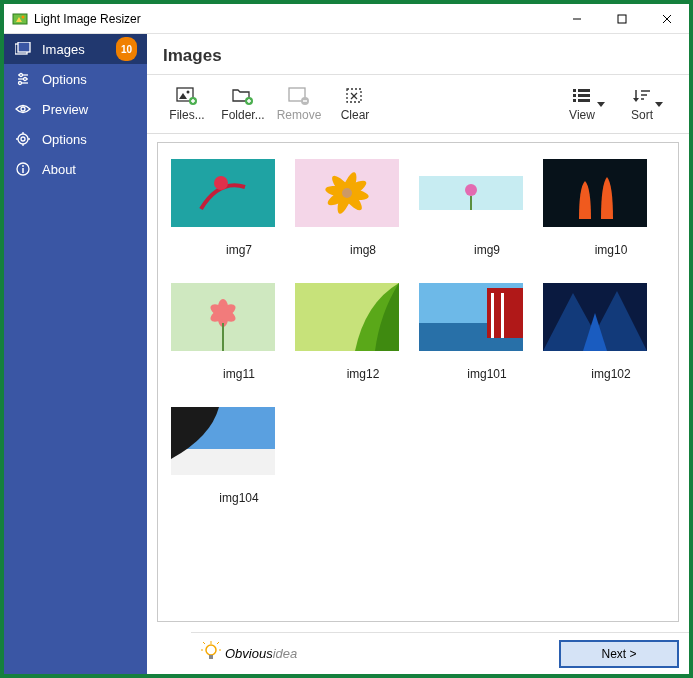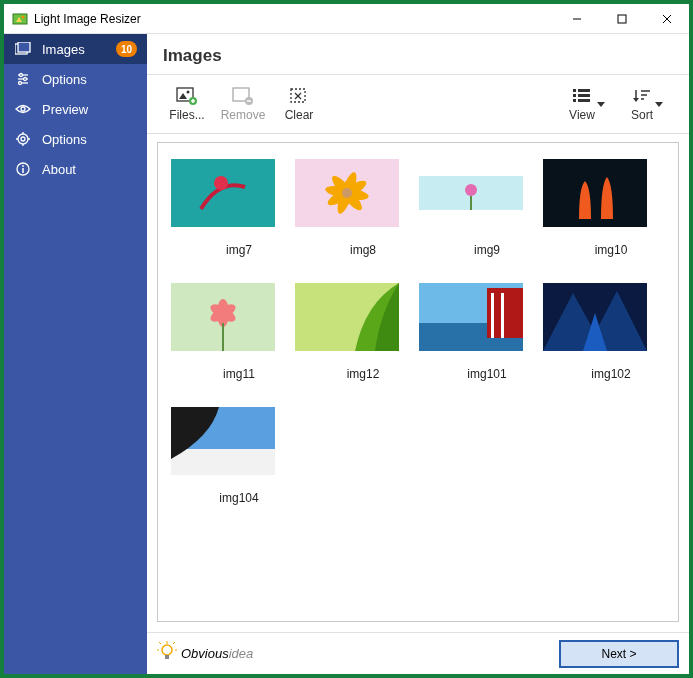--- a/index.html
+++ b/index.html
@@ -8,21 +8,21 @@
 .titlebar { height: 30px; display: flex; align-items: center; padding: 0 0 0 8px; background: #fff; border-bottom: 1px solid #e2e2e2; }
 .titlebar .title { flex: 1; font-size: 12px; color: #000; }
 .titlebar .win-controls { display: flex; }
 .titlebar .win-btn { width: 45px; height: 29px; display: flex; align-items: center; justify-content: center; color: #000; }
 .app-icon { width: 16px; height: 16px; margin-right: 6px; }
 .body-area { flex: 1; display: flex; min-height: 0; }
 .sidebar { width: 143px; background: #3a56a4; display: flex; flex-direction: column; color: #fff; }
 .sidebar-item { display: flex; align-items: center; height: 30px; padding: 0 10px; cursor: pointer; font-size: 13px; }
 .sidebar-item.active { background: #21386f; }
 .sidebar-item .sb-icon { width: 18px; display: flex; justify-content: center; margin-right: 10px; }
-.sidebar-item .badge { margin-left: auto; background: #f08000; border-radius: 9px; min-width: 20px; height: 16px; font-size: 10px; font-weight: bold; display: flex; align-items: center; justify-content: center; color: #fff; padding: 0 5px; }
+.sidebar-item .badge { margin-left: auto; background: #f08000; border-radius: 9px; min-width: 20px; height: 24px; font-size: 10px; font-weight: bold; display: flex; align-items: center; justify-content: center; color: #fff; padding: 0 5px; }
 .sidebar-spacer { flex: 1; }
 .sidebar-logo-area { padding: 10px 0 18px 0; display: flex; flex-direction: column; align-items: center; color: #fff; }
 .sidebar-logo { width: 60px; height: 60px; margin-bottom: 14px; }
 .brand-text { text-align: center; letter-spacing: 3px; line-height: 1.3; font-size: 12px; font-weight: 300; }
 .brand-text .light { font-size: 17px; font-weight: 400; letter-spacing: 5px; }
 .content { flex: 1; display: flex; flex-direction: column; min-width: 0; }
 .content-header { padding: 12px 16px 8px 16px; font-size: 17px; font-weight: bold; color: #333; border-bottom: 1px solid #e0e0e0; }
 .toolbar { display: flex; align-items: flex-start; padding: 6px 12px; border-bottom: 1px solid #ddd; }
 .tool-btn { display: flex; flex-direction: column; align-items: center; width: 56px; padding: 4px 2px; cursor: pointer; font-size: 12px; color: #333; border: 1px solid transparent; }
 .tool-btn.disabled { color: #999; cursor: default; }
@@ -30,21 +30,21 @@
 .tool-btn.with-drop { width: 60px; flex-direction: row; align-items: center; justify-content: center; gap: 2px; }
 .tool-btn.with-drop .inner-col { display: flex; flex-direction: column; align-items: center; }
 .tool-btn .drop-caret svg { vertical-align: middle; }
 .toolbar-spacer { flex: 1; }
 .gallery-wrap { flex: 1; padding: 8px 10px 10px 10px; overflow: auto; }
 .gallery-border { border: 1px solid #c9c9c9; padding: 16px 8px 8px 8px; min-height: 100%; }
 .grid { display: flex; flex-wrap: wrap; gap: 10px 10px; }
 .thumb-cell { width: 114px; display: flex; flex-direction: column; align-items: center; }
 .thumb-img { width: 104px; height: 68px; display: flex; align-items: center; justify-content: center; background: #ddd; overflow: hidden; }
 .thumb-label { margin-top: 16px; font-size: 12px; color: #222; text-align: center; margin-bottom: 16px; margin-left: 32px; }
-.footer { height: 42px; border-top: 1px solid #e0e0e0; display: flex; align-items: center; padding: 0 10px; }
+.footer { height: 42px; border-top: 1px solid #e0e0e0; display: flex; align-items: center; padding: 0 10px; margin-left: 44px; }
 .next-btn { margin-left: auto; width: 120px; height: 28px; border: 2px solid #2a5fb0; background: #d5e3f6; font-weight: normal; font-size: 12px; cursor: pointer; }
 .footer-logo { display: flex; align-items: center; gap: 4px; font-style: italic; color: #888; font-size: 13px; }
 .footer-logo .obv-bold { color: #000; font-style: italic; }
 
 .thumb-svg { width: 104px; height: 68px; }
 </style>
 </head>
 <body>
 
 <div class="window">
@@ -152,20 +152,31 @@
               <svg width="22" height="18" viewBox="0 0 22 18">
                 <rect x="1" y="1" width="16" height="13" fill="none" stroke="#333" stroke-width="1.3"></rect>
                 <polygon points="3,12 7,6 11,12" fill="#333"></polygon>
                 <circle cx="12" cy="5" r="1.5" fill="#333"></circle>
                 <circle cx="17" cy="14" r="4" fill="#4caf50"></circle>
                 <line x1="17" y1="12" x2="17" y2="16" stroke="#fff" stroke-width="1.5"></line>
                 <line x1="15" y1="14" x2="19" y2="14" stroke="#fff" stroke-width="1.5"></line>
               </svg>
             </span>
           <span>Files...</span>
+        </div>
+        <div class="tool-btn">
+          <span class="tl-icon">
+              <svg width="22" height="18" viewBox="0 0 22 18">
+                <path d="M1 4 L1 14 L17 14 L17 5 L8 5 L6 3 L1 3 Z" fill="none" stroke="#333" stroke-width="1.3"></path>
+                <circle cx="17" cy="14" r="4" fill="#4caf50"></circle>
+                <line x1="17" y1="12" x2="17" y2="16" stroke="#fff" stroke-width="1.5"></line>
+                <line x1="15" y1="14" x2="19" y2="14" stroke="#fff" stroke-width="1.5"></line>
+              </svg>
+            </span>
+          <span>Folder...</span>
         </div>
         <div class="tool-btn disabled">
           <span class="tl-icon">
               <svg width="22" height="18" viewBox="0 0 22 18">
                 <rect x="1" y="1" width="16" height="13" fill="none" stroke="#aaa" stroke-width="1.3"></rect>
                 <circle cx="17" cy="14" r="4" fill="#bbb"></circle>
                 <line x1="15" y1="14" x2="19" y2="14" stroke="#fff" stroke-width="1.5"></line>
               </svg>
             </span>
           <span>Remove</span>

